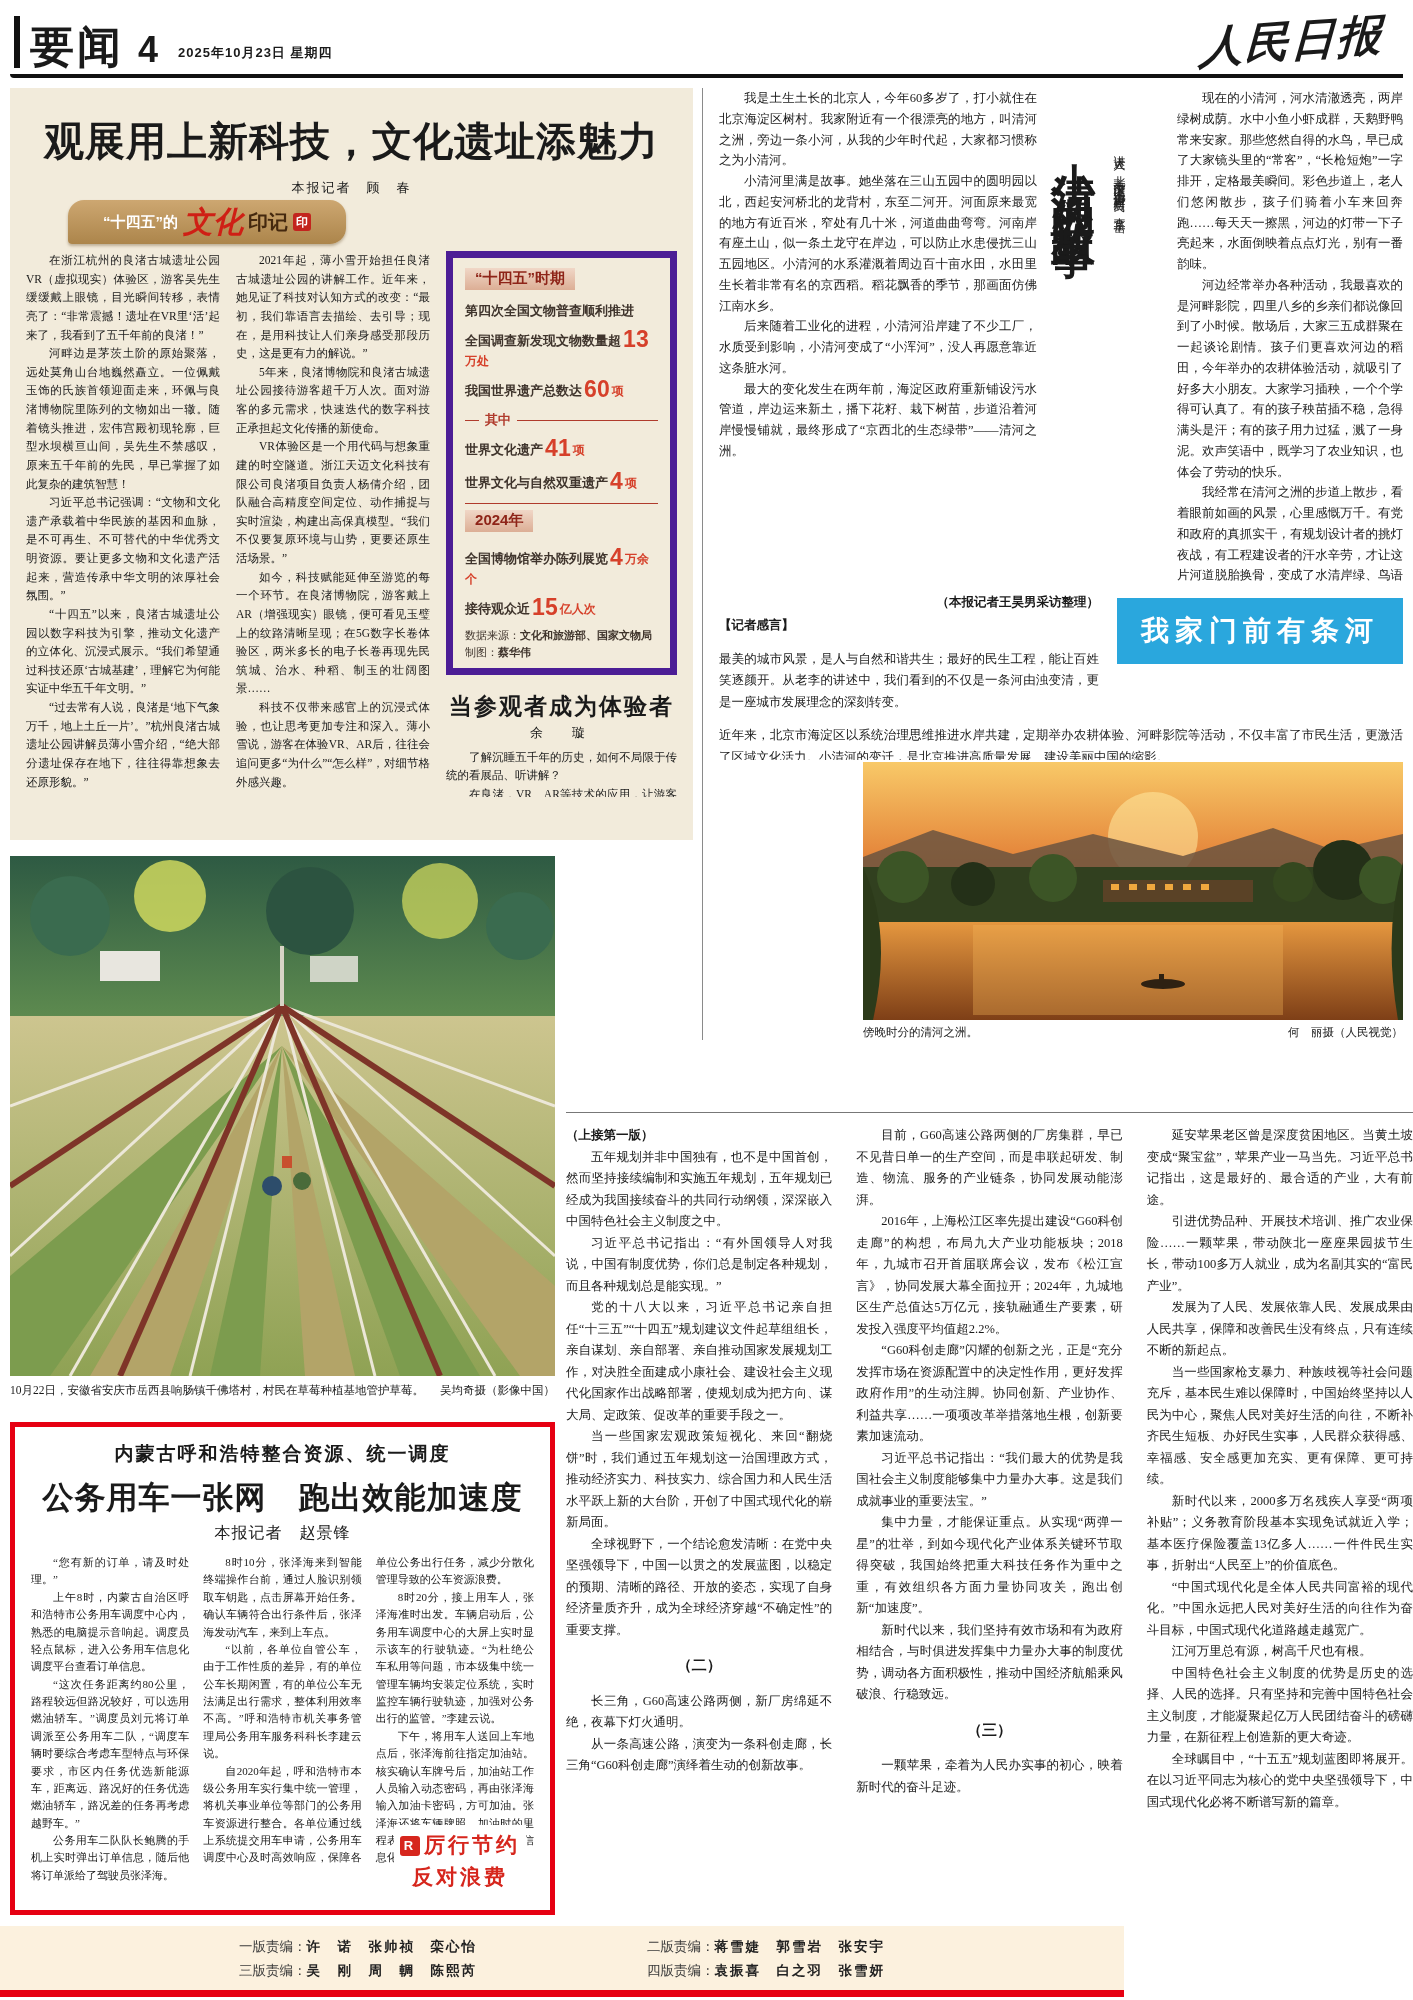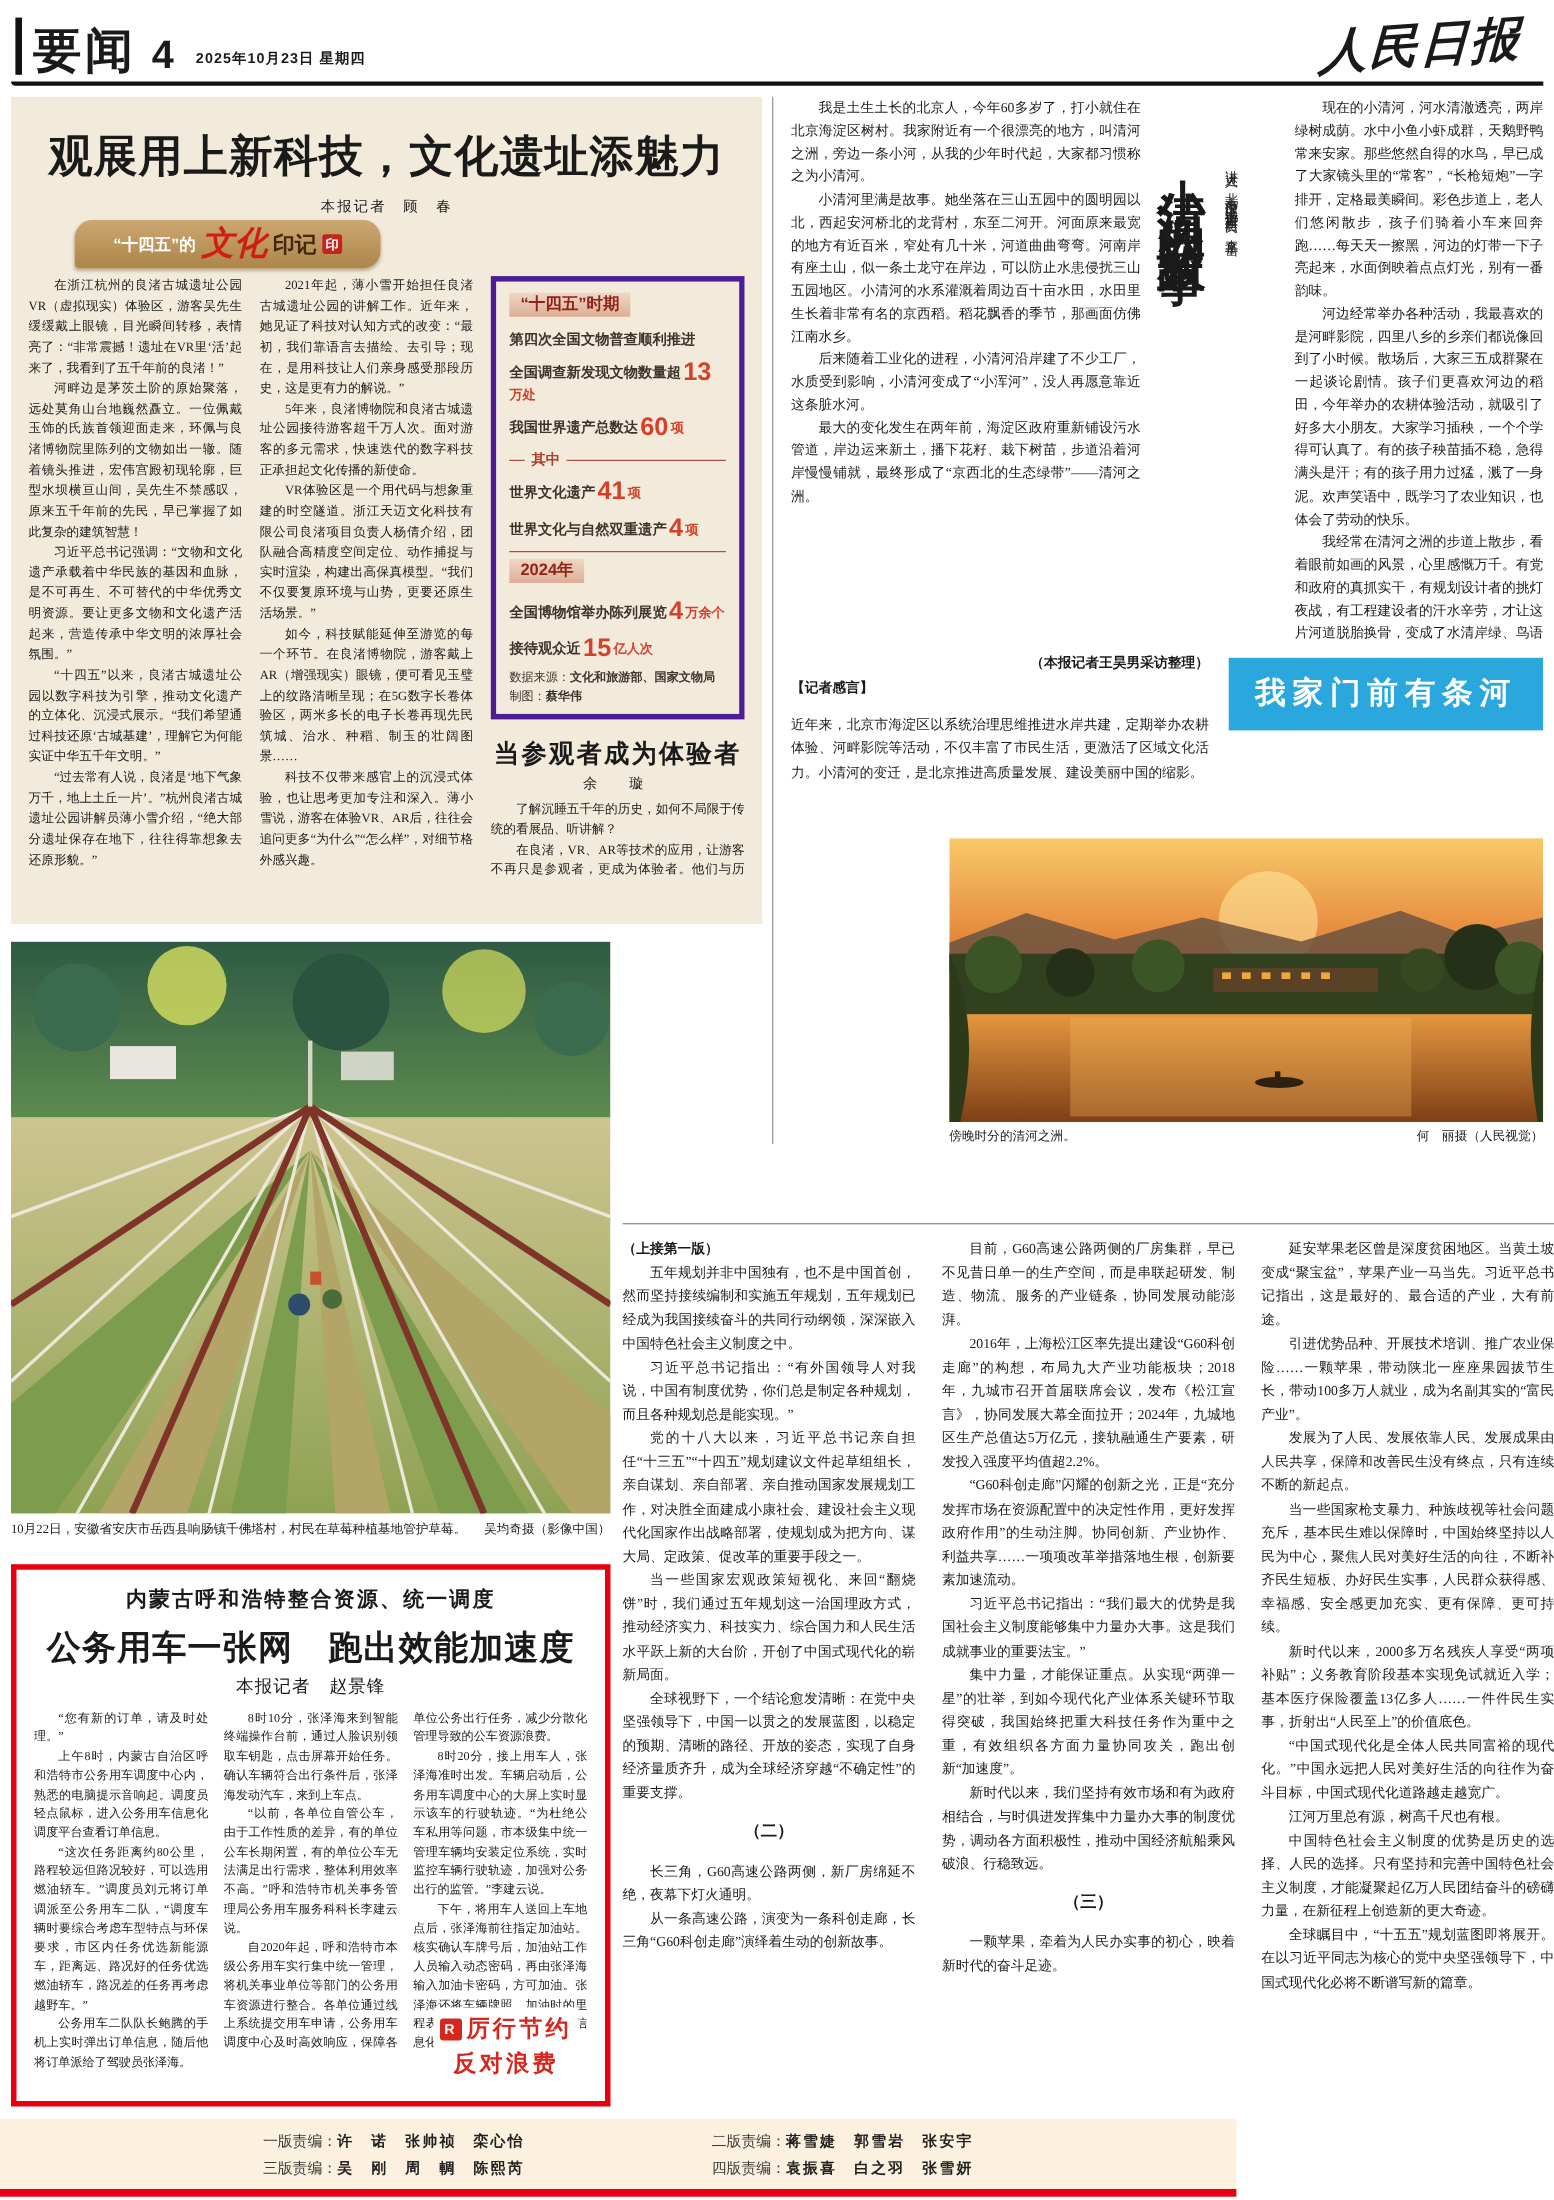--- a/index.html
+++ b/index.html
@@ -31,21 +31,21 @@
   .b-s{font-family:"Liberation Serif",serif;font-style:italic;font-size:30px;font-weight:900;color:#cf1f15;line-height:1;}
   .b-x{font-size:20px;font-weight:900;color:#44280e;}
   .b-seal{width:18px;height:18px;background:#c3241e;color:#fff;font-size:12px;line-height:18px;
           text-align:center;border-radius:3px;font-weight:700;}
   .m-body{display:flex;gap:16px;margin-top:54px;height:546px;}
   .m-cols{flex:1.75;column-count:2;column-gap:16px;font-family:"Liberation Serif",serif;
           font-size:11.5px;line-height:1.62;text-align:justify;overflow:hidden;}
   .m-cols p,.sub-body p,.r-text p,.c-cols p,.f-body p{margin:0;text-indent:2em;}
   .m-right{flex:1;display:flex;flex-direction:column;overflow:hidden;}
 
-  .info{border:5px solid #4c1d95;padding:10px 12px 8px;position:relative;}
+  .info{border:7px solid #4c1d95;padding:10px 12px 8px;position:relative;}
   .info-bar{display:inline-block;background:linear-gradient(#f0d7c7,#dcae95);color:#8e2418;
             font-weight:800;font-size:15px;padding:1px 10px 2px;margin-bottom:6px;}
   .stat{font-size:13px;color:#3f342c;font-weight:700;margin:6px 0;}
   .stat .num{color:#d6402a;font-size:23px;font-weight:700;margin:0 2px;vertical-align:-2px;}
   .stat .unit{color:#d6402a;font-size:12px;font-weight:700;}
   .among-hd{display:flex;align-items:center;gap:6px;color:#b03b2c;font-size:13px;font-weight:700;margin-top:8px;}
   .among-hd .dash{width:14px;height:1px;background:#b03b2c;}
   .among-hd .line{flex:1;height:1px;background:#b03b2c;}
   .among-end{height:1px;background:#b03b2c;margin:8px 0 6px;}
   .src{font-size:11px;color:#3f342c;line-height:1.5;margin-top:4px;}
@@ -221,20 +221,21 @@
             <p>现在的小清河，河水清澈透亮，两岸绿树成荫。水中小鱼小虾成群，天鹅野鸭常来安家。那些悠然自得的水鸟，早已成了大家镜头里的“常客”，“长枪短炮”一字排开，定格最美瞬间。彩色步道上，老人们悠闲散步，孩子们骑着小车来回奔跑……每天天一擦黑，河边的灯带一下子亮起来，水面倒映着点点灯光，别有一番韵味。</p>
             <p>河边经常举办各种活动，我最喜欢的是河畔影院，四里八乡的乡亲们都说像回到了小时候。散场后，大家三五成群聚在一起谈论剧情。孩子们更喜欢河边的稻田，今年举办的农耕体验活动，就吸引了好多大小朋友。大家学习插秧，一个个学得可认真了。有的孩子秧苗插不稳，急得满头是汗；有的孩子用力过猛，溅了一身泥。欢声笑语中，既学习了农业知识，也体会了劳动的快乐。</p>
             <p>我经常在清河之洲的步道上散步，看着眼前如画的风景，心里感慨万千。有党和政府的真抓实干，有规划设计者的挑灯夜战，有工程建设者的汗水辛劳，才让这片河道脱胎换骨，变成了水清岸绿、鸟语花香、人人喜爱的滨水乐园。</p>
           </div>
       </div>
     </div>
     <div class="r-note">
       <div class="blue-badge">我家门前有条河</div>
       <p class="r-signoff">（本报记者王昊男采访整理）</p>
       <p class="r-notelabel">【记者感言】</p>
+      <p>最美的城市风景，是人与自然和谐共生；最好的民生工程，能让百姓笑逐颜开。从老李的讲述中，我们看到的不仅是一条河由浊变清，更是一座城市发展理念的深刻转变。</p>
       <p>近年来，北京市海淀区以系统治理思维推进水岸共建，定期举办农耕体验、河畔影院等活动，不仅丰富了市民生活，更激活了区域文化活力。小清河的变迁，是北京推进高质量发展、建设美丽中国的缩影。</p>
     </div>
     <svg class="r-photo" viewBox="0 0 540 258" preserveAspectRatio="none">
       <defs>
         <linearGradient id="sky" x1="0" y1="0" x2="0" y2="1">
           <stop offset="0" stop-color="#f8c968"></stop>
             <stop offset="1" stop-color="#df732e"></stop>
         </linearGradient>
         <linearGradient id="water" x1="0" y1="0" x2="0" y2="1">
           <stop offset="0" stop-color="#e5973f"></stop>

